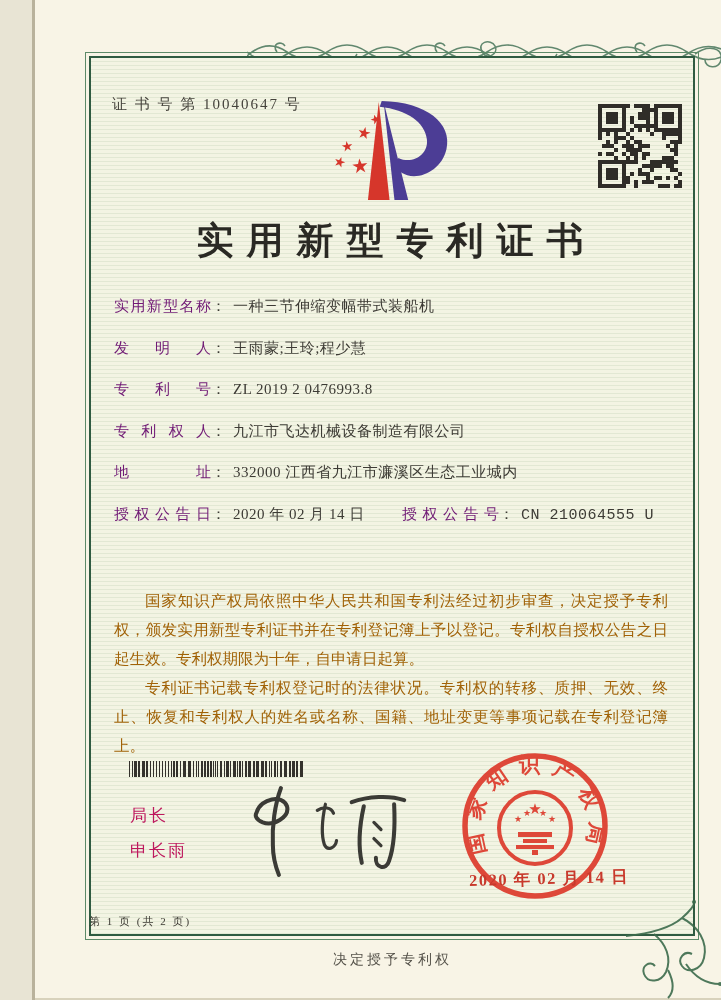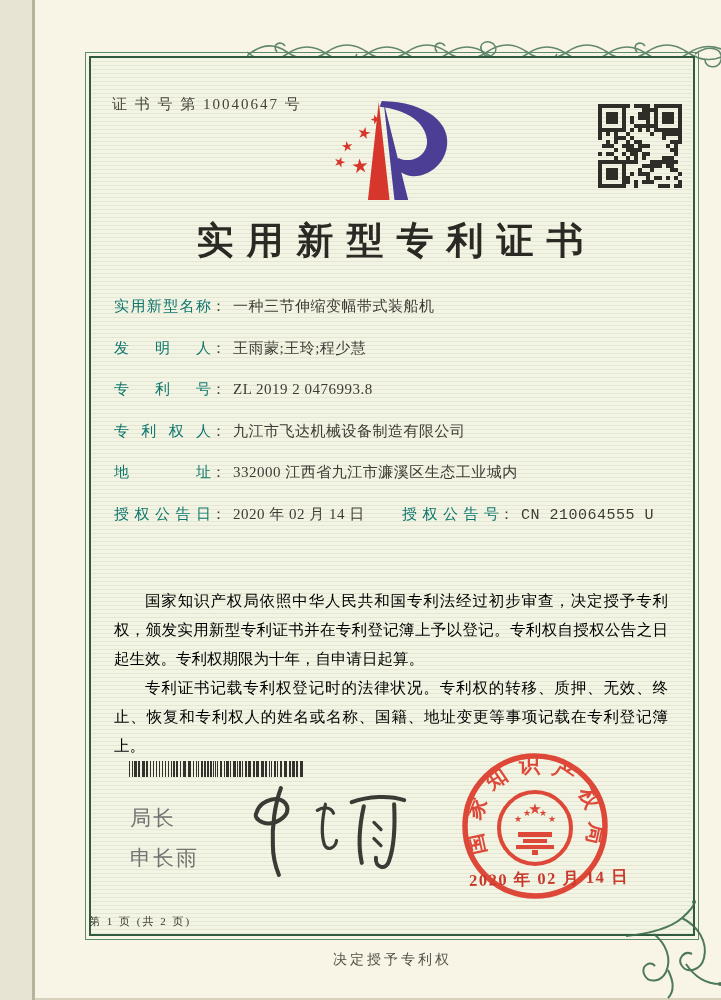--- a/index.html
+++ b/index.html
@@ -37,40 +37,40 @@
   .qr i.d{background:#2f2d28;}
   .title{
     position:absolute;left:57px;top:216px;width:602px;
     text-align:center;font-size:37px;font-weight:600;color:#2a2924;
     letter-spacing:13px;text-indent:13px;
   }
   .fields{position:absolute;left:82px;top:297px;width:556px;}
   .frow{position:relative;height:41.6px;font-size:15px;color:#3d3b35;white-space:nowrap;}
   .flabel{
     display:inline-block;width:97px;vertical-align:top;
-    text-align:justify;text-align-last:justify;color:#0f766e;
+    text-align:justify;text-align-last:justify;color:#701a75;
   }
   .fcolon{display:inline-block;margin-right:7px;}
   .fvalue{letter-spacing:0.5px;}
   .pair2{position:absolute;left:288px;top:0;font-family:Liberation Mono, monospace;}
   .legal{
     position:absolute;left:82px;top:586px;width:554px;
-    font-size:15.5px;line-height:29px;color:#000000;
+    font-size:15.5px;line-height:29px;color:#a16207;
     text-align:justify;
   }
   .legal p{margin:0;text-indent:2em;}
   .barcode{position:absolute;left:97px;top:761px;height:16px;font-size:0;}
   .barcode i{display:inline-block;height:16px;background:#34322c;vertical-align:top;}
   .seal{position:absolute;left:423px;top:748px;width:160px;height:160px;opacity:0.92;}
   .seal-date{
     position:absolute;left:437px;top:868px;
     font-size:16.5px;font-weight:700;color:#c8392c;letter-spacing:1.5px;
     transform:rotate(-1.5deg);
   }
-  .signer{position:absolute;left:98px;top:804px;font-size:21px;color:#737373;}
+  .signer{position:absolute;left:98px;top:804px;font-size:17px;color:#be185d;}
   .signer .t{letter-spacing:2px;}
   .signer .n{margin-top:12px;letter-spacing:2px;}
   .signature{position:absolute;left:205px;top:782px;width:195px;height:96px;}
   .page-label{
     position:absolute;left:57px;top:914px;width:602px;
     text-align:left;font-size:11px;color:#3c3a33;letter-spacing:2px;
   }
   .back-note{
     position:absolute;left:0;top:951px;width:721px;
     text-align:center;font-size:14px;color:#55524a;letter-spacing:3px;

